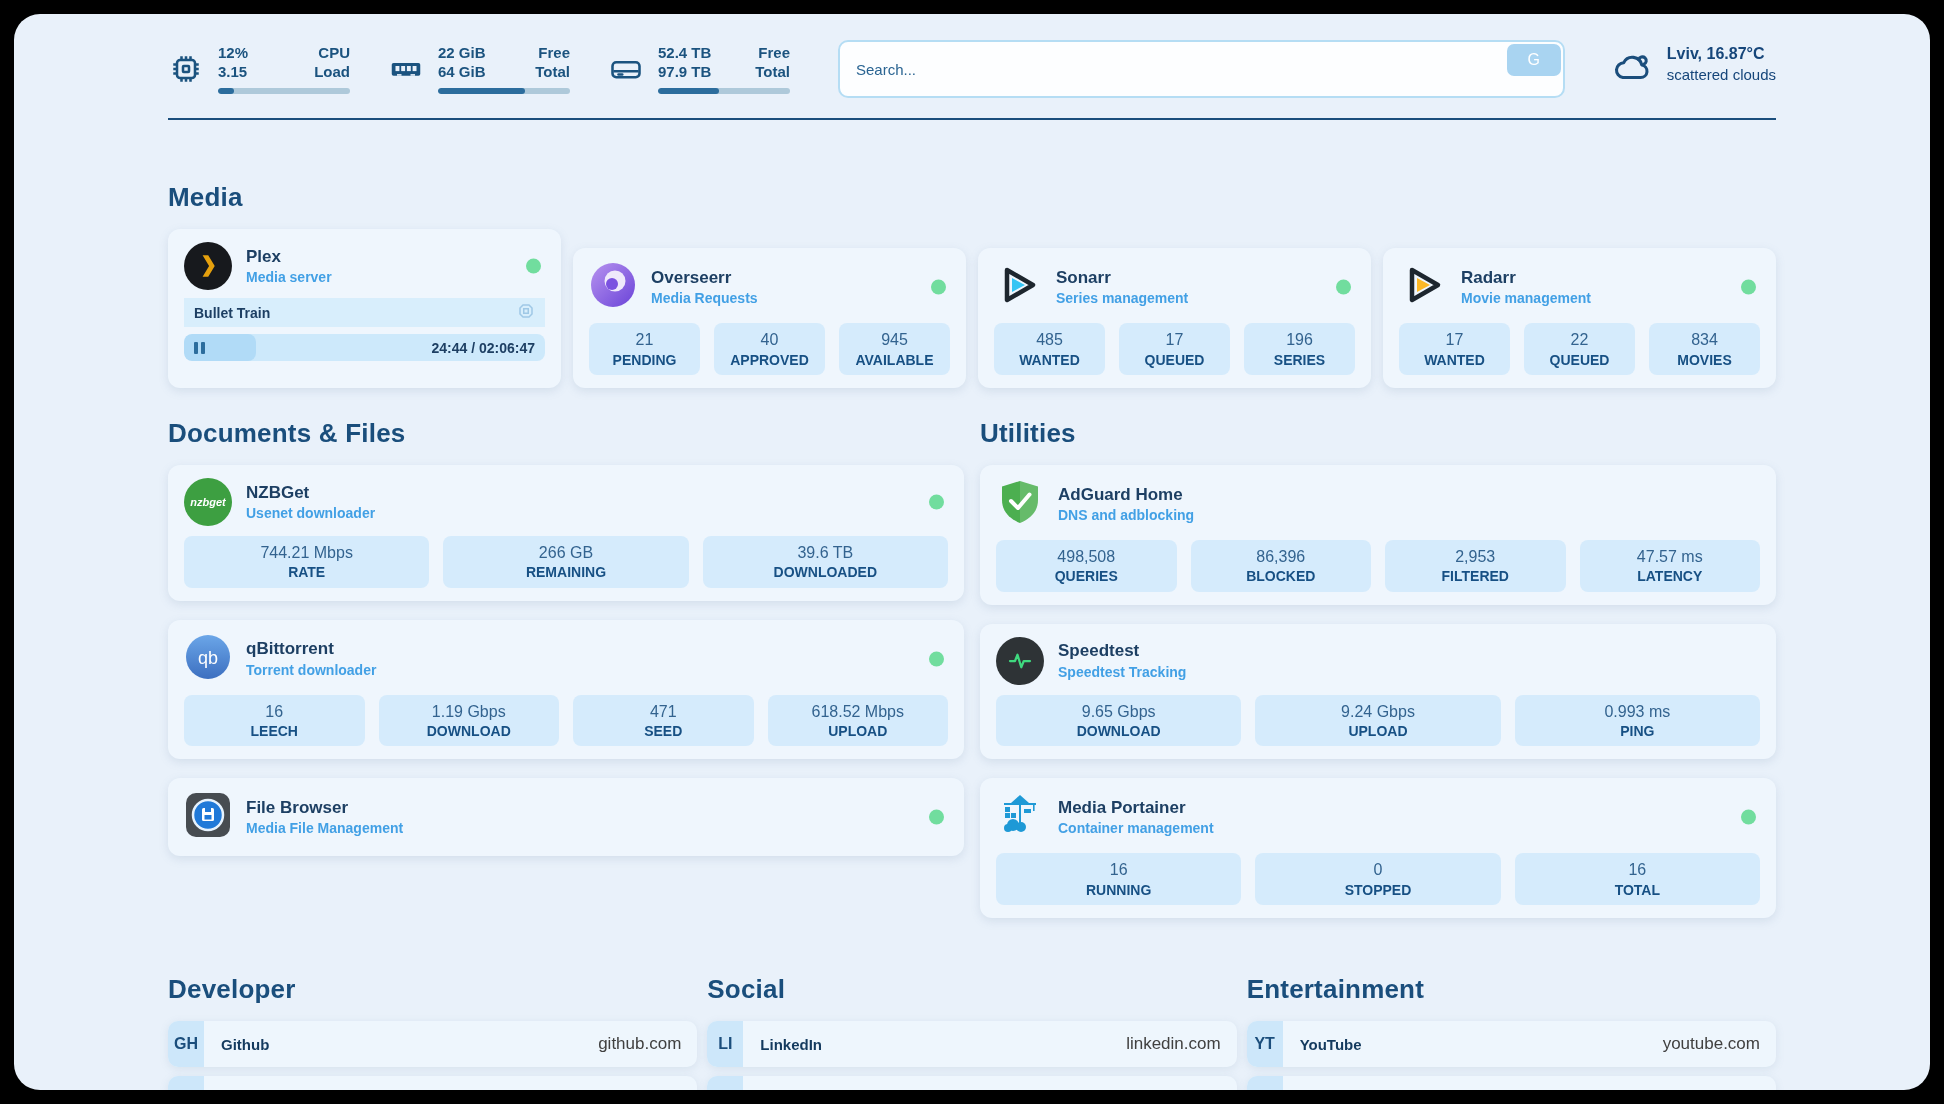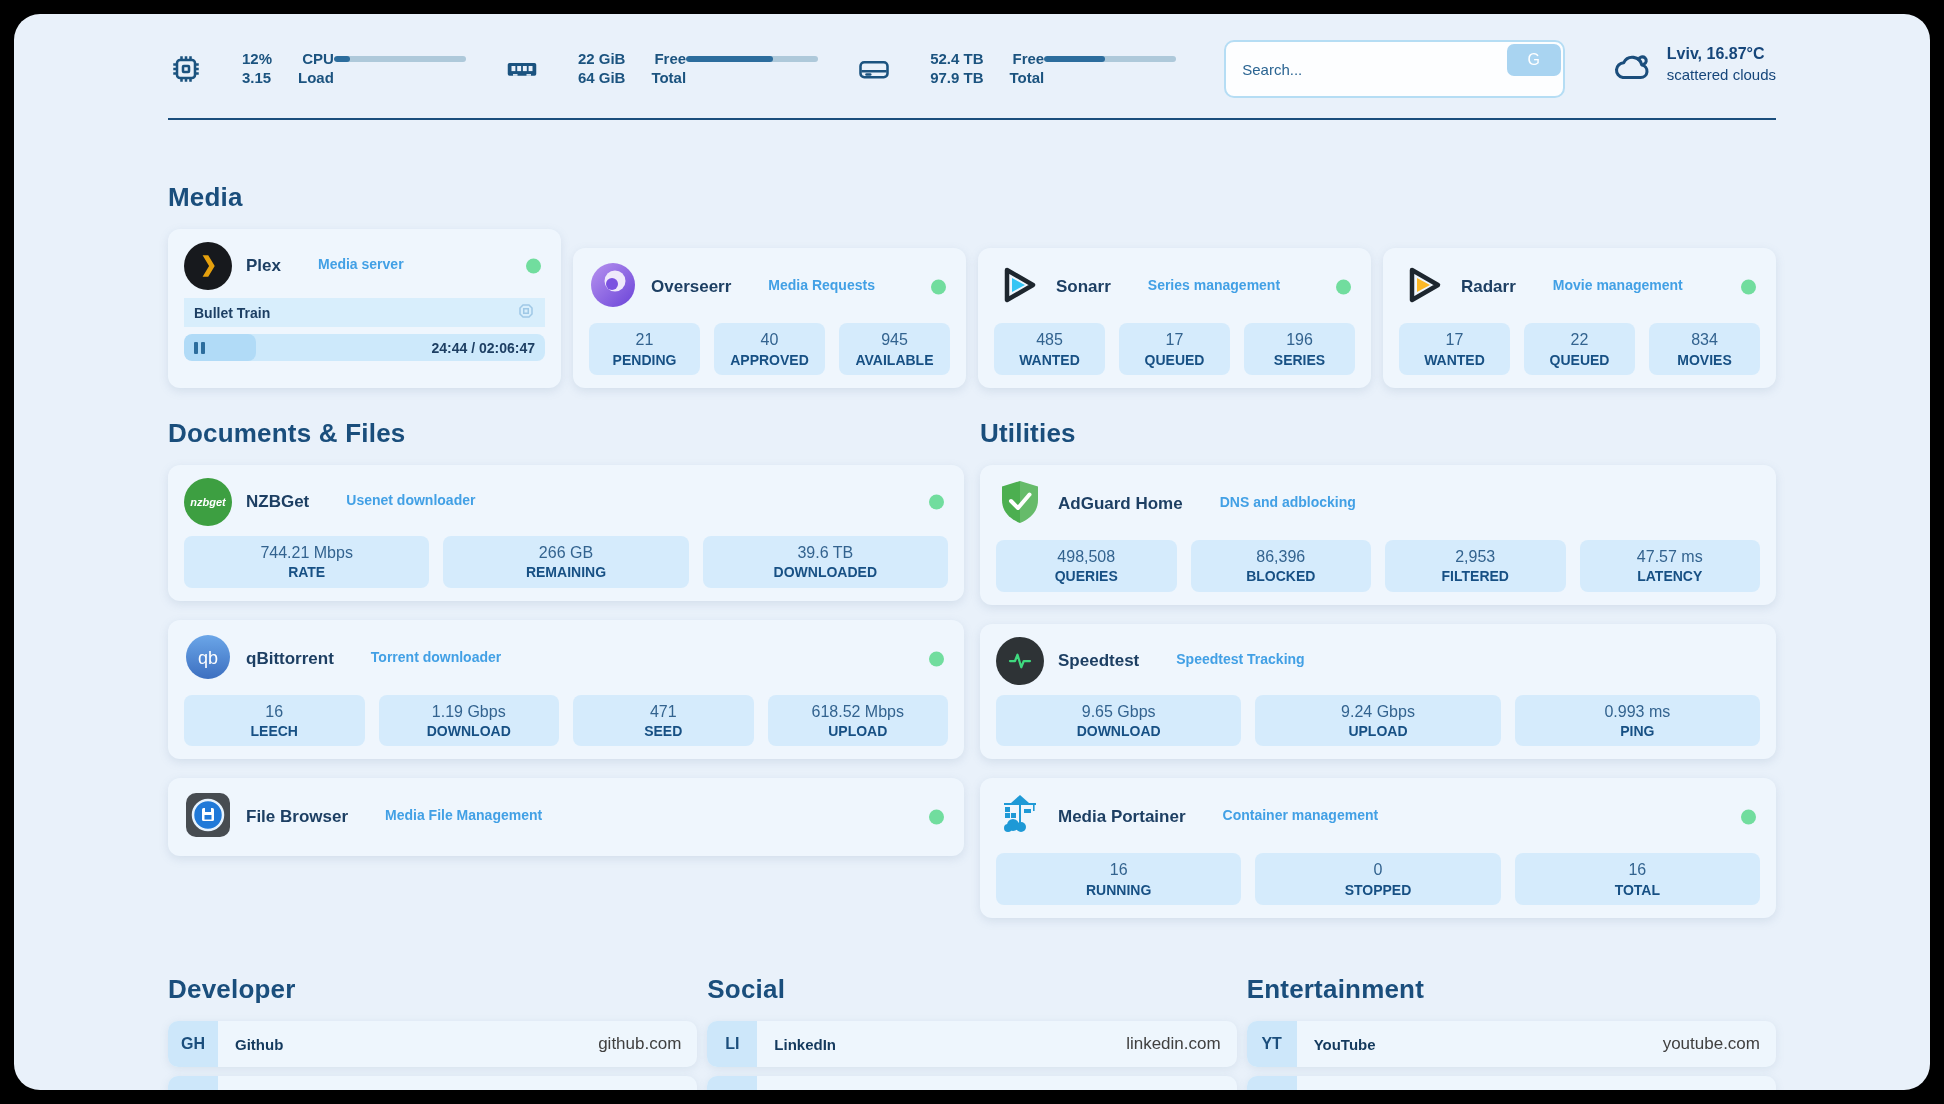--- a/index.html
+++ b/index.html
@@ -7,21 +7,21 @@
   body { font-family:"Liberation Sans", sans-serif; }
   .stage { position:relative; width:1944px; height:1104px; background:#000; overflow:hidden; }
   .panel { position:absolute; left:14px; top:14px; width:1916px; height:1076px;
            background:#e9f1fa; border-radius:26px; padding:22px 154px 0 154px; overflow:hidden; }
 
   
   .header { display:flex; align-items:center; height:66px; }
   .sys-stats { display:flex; gap:38px; align-items:center; }
   .stat { display:flex; gap:14px; align-items:center; }
   .stat svg { display:block; }
-  .stat-body { display:flex; flex-direction:row;margin-left:24px; }
+  .stat-body { display:flex; flex-direction:column; }
   .stat-rows { display:flex; gap:26px; justify-content:space-between; }
   .stat-col { display:flex; flex-direction:column; color:#1b537f; font-size:15px; font-weight:600; line-height:1.25; }
   .stat-col.right { text-align:right; }
   .stat-track { margin-top:6px; width:132px; height:6px; border-radius:3px; background:#aec9da; overflow:hidden; }
   .stat-fill { height:100%; background:#2c6d9d; border-radius:3px; }
   .searchbox { flex:1; position:relative; margin:0 44px 0 48px; }
   .searchbox input { width:100%; height:58px; border:2px solid #b5ddf4; border-radius:10px;
       background:#fdfeff; padding:0 70px 0 16px; font-size:15px; color:#1b537f; outline:none;
       font-family:"Liberation Sans", sans-serif; }
   .searchbox input::placeholder { color:#2a6492; opacity:1; }
@@ -40,21 +40,21 @@
   .media-grid { display:grid; grid-template-columns:repeat(4,1fr); gap:12px; }
   .cols { display:grid; grid-template-columns:1fr 1fr; column-gap:16px; margin-top:30px; }
   .col-title { margin-bottom:16px; }
   .links-row { display:grid; grid-template-columns:1fr 1fr 1fr; column-gap:10px; margin-top:56px; }
 
   
   .card { background:#eff6fd; border-radius:12px; padding:13px 16px;
           box-shadow:0 3px 10px rgba(110,140,170,0.18); cursor:pointer; }
   .card + .card { margin-top:19px; }
   .card-head { display:flex; align-items:center; gap:14px; position:relative; min-height:48px; }
-  .app-titles { display:flex; line-height:1.3;gap:37px; }
+  .app-titles { display:flex; flex-direction:column; line-height:1.3; }
   .app-name { font-size:17px; font-weight:700; color:#1d3f63; }
   .app-sub { font-size:14px; color:#42a0e5; font-weight:600; }
   .status-dot { position:absolute; right:4px; top:50%; transform:translateY(-50%);
                 width:15px; height:15px; border-radius:50%; background:#71dd9e; }
   .stats-row { display:flex; gap:14px; margin-top:10px; }
   .stat-box { flex:1; background:#d5ebfc; border-radius:8px; text-align:center; padding:6px 8px; }
   .stat-value { font-size:16px; color:#33638f; line-height:1.35; }
   .stat-label { font-size:14px; font-weight:700; color:#175084; line-height:1.3; }
 
   
@@ -66,21 +66,21 @@
               position:relative; display:flex; align-items:center; overflow:hidden; }
   .play-fill { position:absolute; left:0; top:0; bottom:0; background:#b1dbf7; border-radius:8px; }
   .pause-btn { position:relative; display:flex; gap:3px; margin-left:10px; cursor:pointer; }
   .pause-btn i { display:block; width:4px; height:12px; background:#2c6d9d; border-radius:1px; }
   .play-time { position:relative; margin-left:auto; padding-right:10px; font-size:14px;
                font-weight:700; color:#1d3f63; }
 
   
   .bm-row { display:flex; align-items:center; height:46px; background:#eef6fd; border-radius:10px;
             overflow:hidden; margin-bottom:9px; box-shadow:0 2px 8px rgba(110,140,170,0.15); cursor:pointer; }
-  .bm-abbr { width:50px; align-self:stretch; background:#cde7fa; display:flex; align-items:center;
+  .bm-abbr { width:36px; align-self:stretch; background:#cde7fa; display:flex; align-items:center;
              justify-content:center; font-size:16px; font-weight:600; color:#1b4e7c; }
   .bm-name { margin-left:17px; font-size:15px; font-weight:600; color:#143a5e; }
   .bm-url { margin-left:auto; margin-right:16px; font-size:17px; color:#404040;text-align:right; }
 
   
   .circle-icon { width:48px; height:48px; border-radius:50%; display:flex; align-items:center; justify-content:center; }
 </style>
 </head>
 <body>
 

